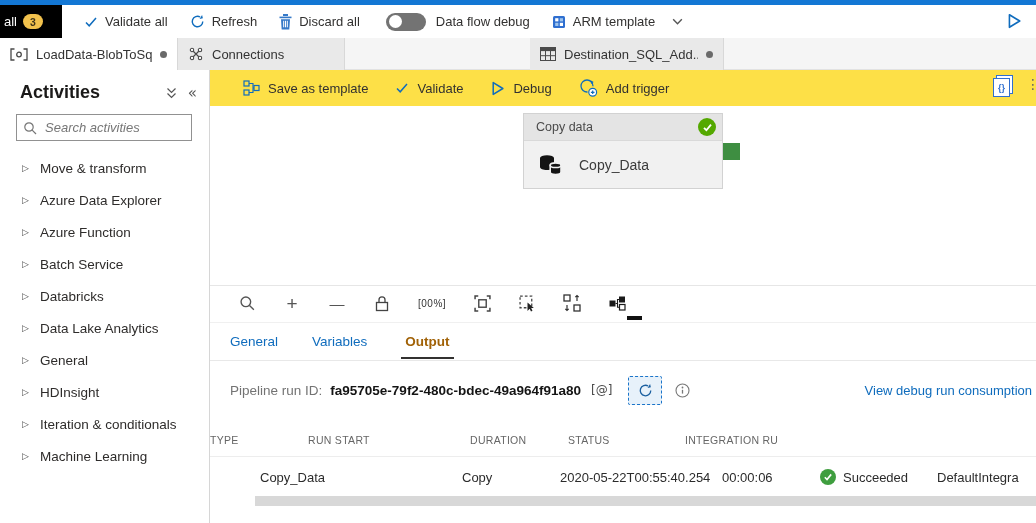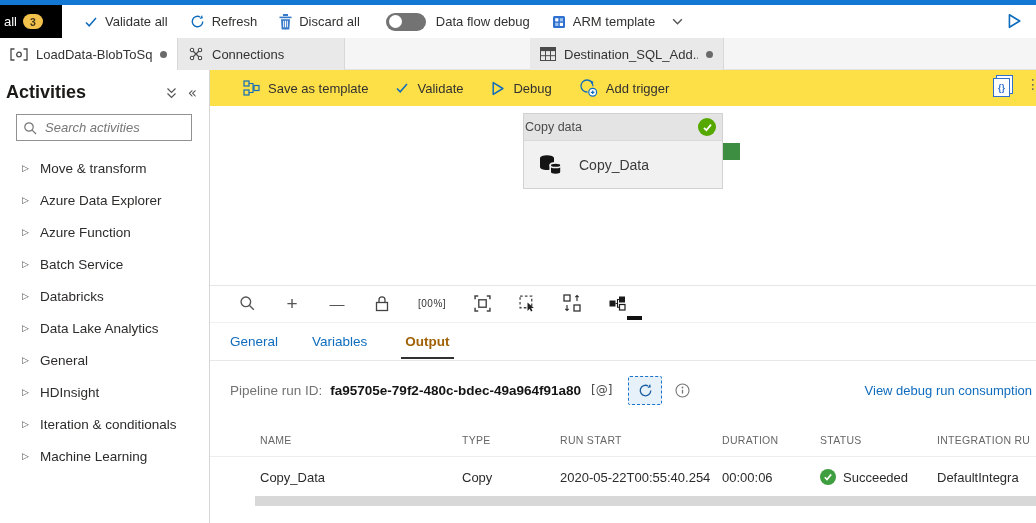--- a/index.html
+++ b/index.html
@@ -32,21 +32,21 @@
           background:#e9e9e9;border-right:1px solid #d8d8d8;cursor:pointer;overflow:hidden;}
   .tab .tlabel{white-space:nowrap;overflow:hidden;color:#333;}
   .tab.active{background:#fff;height:33px;}
   .dot{width:7px;height:7px;border-radius:50%;background:#6a6a6a;margin-left:auto;flex:none;}
   .tab:not(.dirty) .dot{display:none;}
   .t1{width:178px;} .t2{width:167px;} .t3{width:185px;margin-top:48px;} .t4{width:194px;}
 
   
   .sidebar{position:absolute;left:0;top:70px;width:210px;height:453px;background:#fff;
           border-right:1px solid #d6d6d6;box-sizing:border-box;}
-  .sb-head{display:flex;align-items:center;padding:12px 12px 0 6px;}
+  .sb-head{display:flex;align-items:center;padding:12px 12px 0 20px;}
   .sb-title{font-size:18px;font-weight:700;color:#1b1a19;flex:1;}
   .sb-ico{margin-left:10px;cursor:pointer;color:#555;}
   .glyph{font-family:"DejaVu Sans",sans-serif;}
   .sb-search{position:absolute;left:16px;top:44px;width:176px;height:27px;border:1px solid #919191;
           background:#fff;display:flex;align-items:center;padding:0 6px;box-sizing:border-box;gap:6px;}
   .sb-search input{border:none;outline:none;flex:1;font-size:13px;font-style:italic;color:#333;
           font-family:"Liberation Sans",sans-serif;min-width:0;background:transparent;}
   .sb-search input::placeholder{color:#767676;font-style:italic;}
   .sb-list{position:absolute;left:0;top:82px;right:1px;}
   .cat{display:flex;align-items:center;gap:11px;height:32px;padding-left:22px;cursor:pointer;color:#2e2c2b;font-size:13.5px;}
@@ -58,21 +58,21 @@
   .pt-item{display:flex;align-items:center;gap:8px;cursor:pointer;white-space:nowrap;}
   .codebox{position:absolute;right:26px;top:8px;width:15px;height:17px;border:1.5px solid #2f6fd0;
           color:#2f6fd0;font-size:9px;font-weight:700;display:flex;align-items:center;justify-content:center;
           background:#fff;box-shadow:3px -3px 0 -1px #fff,3px -3px 0 0 #2f6fd0;cursor:pointer;}
   .edge-dots{position:absolute;right:-4px;top:6px;color:#666;font-size:14px;}
 
   
   .canvas{position:absolute;left:210px;top:106px;width:826px;height:179px;background:#fff;}
   .activity-node{position:absolute;left:313px;top:7px;width:200px;height:76px;background:#f1f1f1;
           border:1px solid #d2d2d2;box-sizing:border-box;cursor:pointer;}
-  .an-head{height:26px;background:#e4e4e4;display:flex;align-items:center;padding:0 6px 0 1px;
+  .an-head{height:26px;background:#e4e4e4;display:flex;align-items:center;padding:0 6px 0 12px;
           font-size:12.5px;color:#4a4a4a;border-bottom:1px solid #d9d9d9;}
   .an-badge{margin-left:auto;width:18px;height:18px;border-radius:50%;background:#54a800;
           display:flex;align-items:center;justify-content:center;}
   .an-body{height:48px;display:flex;align-items:center;gap:14px;padding-left:14px;font-size:14px;color:#3b3b3b;}
   .out-port{position:absolute;left:513px;top:37px;width:17px;height:17px;background:#3e8e41;cursor:pointer;}
 
   
   .zoombar{position:absolute;left:210px;top:285px;width:826px;height:35px;border-top:1px solid #e6e6e6;
           display:flex;align-items:center;gap:27px;padding-left:28px;box-sizing:border-box;color:#4a4a4a;}
   .zb-btn{display:flex;align-items:center;justify-content:center;min-width:18px;cursor:pointer;}
@@ -432,21 +432,20 @@
         <svg width="15" height="15" viewBox="0 0 15 15">
             <circle cx="7.5" cy="7.5" r="6.5" fill="none" stroke="#777" stroke-width="1.1"></circle>
             <path d="M7.5 6.8v3.8" stroke="#777" stroke-width="1.3"></path>
             <circle cx="7.5" cy="4.5" r="0.9" fill="#777"></circle>
           </svg>
       </span>
       <span class="consume-link">View debug run consumption</span>
     </div>
 
     <div class="thead">
-      <span class="col-name">NAME</span>
       <span class="col-type">TYPE</span>
       <span class="col-run">RUN START</span>
       <span class="col-dur">DURATION</span>
       <span class="col-status">STATUS</span>
       <span class="col-int">INTEGRATION RU</span>
     </div>
 
     <div class="trow">
       <span class="col-name">Copy_Data</span>
       <span class="col-type">Copy</span>

